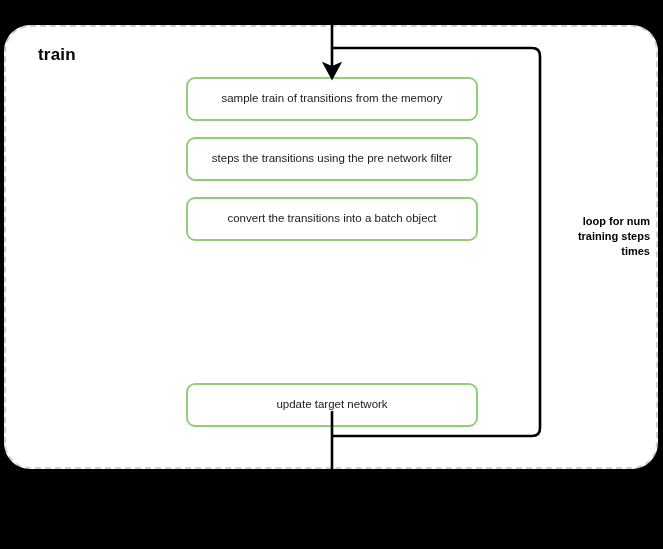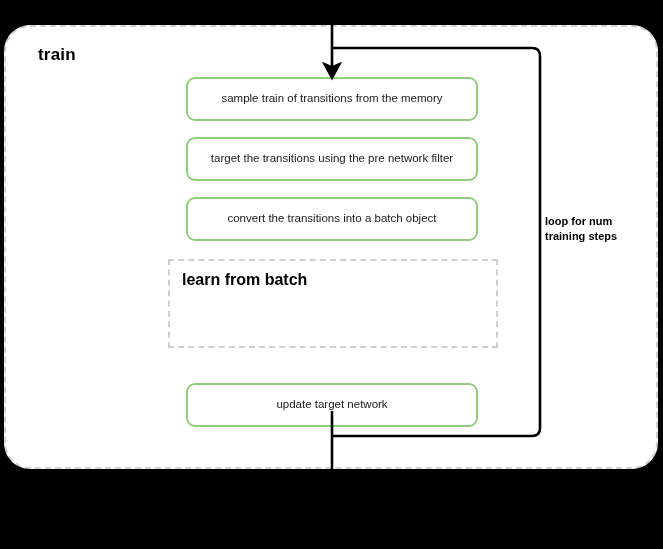--- a/index.html
+++ b/index.html
@@ -102,44 +102,41 @@
 
   
   #loop-label {
     position: absolute;
     left: 545px;
     top: 214px;
     width: 105px;
     font-size: 11px;
     font-weight: bold;
     color: #000000;
-    text-align: left;
+    text-align: right;
     line-height: 1.35;
     z-index: 9;
   }
 </style>
 </head>
 <body>
 
 <div id="canvas">
 
   <div id="train-container"></div>
 
   <div id="train-title">train</div>
 
-  <div id="learn-box">
-    <div id="learn-title">learn from batch</div>
-  </div>
 
   <div id="step-sample" class="step-box">
     <span class="step-label">sample train of transitions from the memory</span>
   </div>
 
   <div id="step-filter" class="step-box">
-    <span class="step-label">target the transitions using the pre network filter</span>
+    <span class="step-label">steps the transitions using the pre network filter</span>
   </div>
 
   <div id="step-convert" class="step-box">
     <span class="step-label">convert the transitions into a batch object</span>
   </div>
 
   <div id="step-update" class="step-box">
     <span class="step-label">update target network</span>
   </div>
 
@@ -153,15 +150,16 @@
     <path d="M332,0 L332,70" fill="none" stroke="#000000" stroke-width="2.6" marker-end="url(#arrowhead)"></path>
 
     <path d="M333,48 L532,48 Q540,48 540,56 L540,428 Q540,436 532,436 L333,436" fill="none" stroke="#000000" stroke-width="2.6" stroke-linecap="butt" stroke-linejoin="round"></path>
 
     <path d="M332,411 L332,491" fill="none" stroke="#000000" stroke-width="2.6"></path>
   </svg>
 
   <div id="loop-label">
     <div>loop for num</div>
     <div>training steps</div>
+    <div>times</div>
   </div>
 
 </div>
 
 </body></html>

